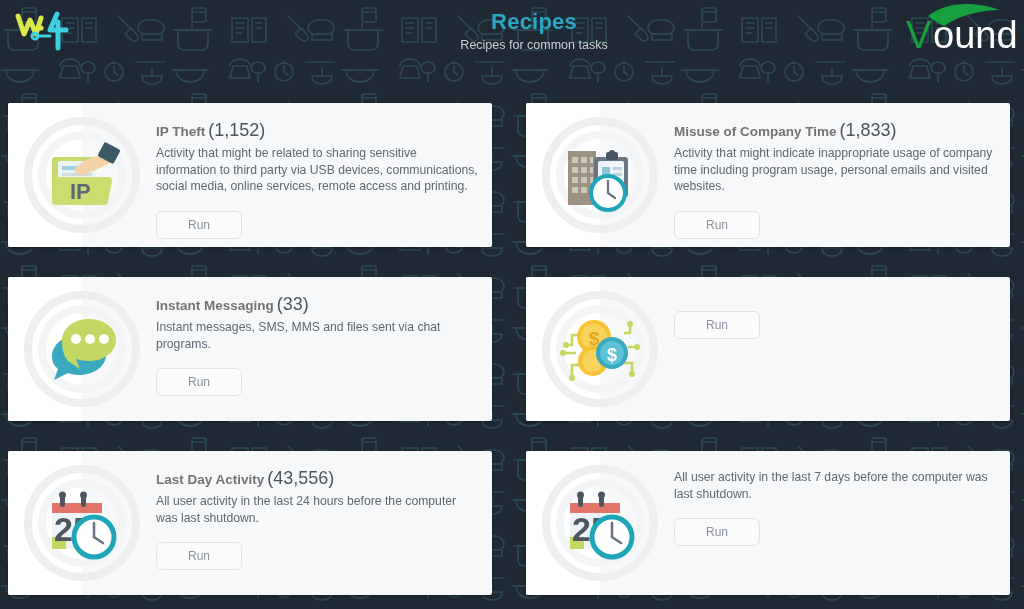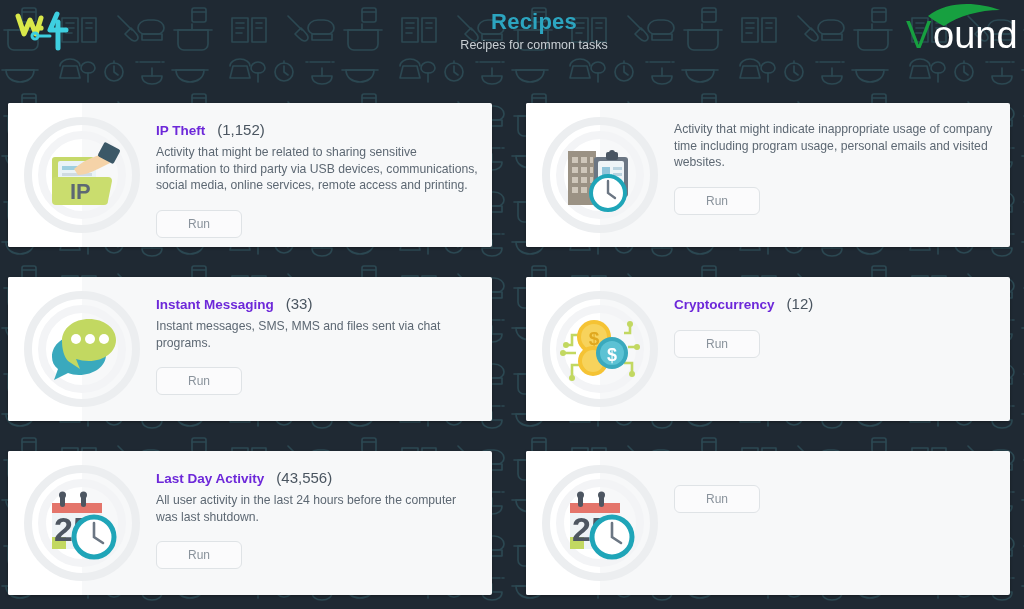--- a/index.html
+++ b/index.html
@@ -121,30 +121,30 @@
     min-width: 0;
   }
 
   .card-title-row {
     line-height: 18px;
     margin-bottom: 4px;
     white-space: nowrap;
   }
 
   .card-title {
-    color: #6d28d9;
+    color: #737373;
     font-size: 13.5px;
     font-weight: bold;
   }
 
   .card-count {
     color: #4a5560;
-    font-size: 15px;
+    font-size: 18px;
     font-weight: normal;
-    margin-left: 12px;
+    margin-left: 3px;
   }
 
   .card-desc {
     color: #5d6873;
     font-size: 12.2px;
     line-height: 16.5px;
     max-width: 326px;
   }
 
   .run-button {
@@ -291,20 +291,23 @@
         <circle cx="76" cy="42" r="3" fill="#4a5663"></circle>
         <rect x="66" y="56" width="8" height="10" fill="#8fc4da"></rect>
         <rect x="77" y="56" width="9" height="3" fill="#bcd4e0"></rect>
         <rect x="77" y="62" width="9" height="3" fill="#bcd4e0"></rect>
         <rect x="66" y="70" width="20" height="3" fill="#bcd4e0"></rect>
         <circle cx="72" cy="82" r="17" fill="#ffffff" stroke="#1fa5b8" stroke-width="4"></circle>
         <path d="M72 70 v12 l7 5" stroke="#6b7683" stroke-width="2.4" fill="none" stroke-linecap="round"></path>
       </svg>
     </div>
     <div class="card-body">
+      <div class="card-title-row">
+        <span class="card-title">Misuse of Company Time</span><span class="card-count">(1,833)</span>
+      </div>
       <div class="card-desc">Activity that might indicate inappropriate usage of company time including program usage, personal emails and visited websites.</div>
       <button class="run-button">Run</button>
     </div>
   </div>
 
   <div class="recipe-card">
     <div class="card-icon-pane">
       <div class="ring-left"></div>
       <svg class="card-icon-svg" viewBox="0 0 128 128">
         <circle cx="64" cy="64" r="54" fill="none" stroke="#eceef0" stroke-width="8"></circle>
@@ -351,23 +354,20 @@
         <circle cx="58" cy="52" r="13" fill="#f7d35c"></circle>
         <text x="58" y="60" text-anchor="middle" font-family="Liberation Sans, sans-serif" font-size="19" font-weight="bold" fill="#e0a81f">$</text>
         <circle cx="57" cy="76" r="15" fill="#f5c334"></circle>
         <circle cx="57" cy="76" r="11" fill="#f7d35c"></circle>
         <circle cx="76" cy="68" r="16" fill="#3aa9bd"></circle>
         <circle cx="76" cy="68" r="12" fill="#5cc2d4"></circle>
         <text x="76" y="76" text-anchor="middle" font-family="Liberation Sans, sans-serif" font-size="18" font-weight="bold" fill="#ffffff">$</text>
       </svg>
     </div>
     <div class="card-body">
-      <div class="card-title-row">
-        <span class="card-title">Cryptocurrency</span><span class="card-count">(12)</span>
-      </div>
       <button class="run-button">Run</button>
     </div>
   </div>
 
   <div class="recipe-card">
     <div class="card-icon-pane">
       <div class="ring-left"></div>
       <svg class="card-icon-svg" viewBox="0 0 128 128">
         <circle cx="64" cy="64" r="54" fill="none" stroke="#eceef0" stroke-width="8"></circle>
         <circle cx="64" cy="64" r="40" fill="none" stroke="#f3f4f6" stroke-width="8"></circle>
@@ -404,17 +404,18 @@
         <rect x="42" y="36" width="5" height="12" rx="2.5" fill="#4d5661"></rect>
         <circle cx="44.5" cy="36" r="3.5" fill="#4d5661"></circle>
         <rect x="63" y="36" width="5" height="12" rx="2.5" fill="#4d5661"></rect>
         <circle cx="65.5" cy="36" r="3.5" fill="#4d5661"></circle>
         <text x="36" y="82" font-family="Liberation Sans, sans-serif" font-size="34" font-weight="bold" fill="#4d5661">25</text>
         <circle cx="76" cy="78" r="20" fill="#ffffff" stroke="#1fa5b8" stroke-width="5"></circle>
         <path d="M76 64 v14 l9 6" stroke="#6b7683" stroke-width="2.6" fill="none" stroke-linecap="round"></path>
       </svg>
     </div>
     <div class="card-body">
+      <div class="card-desc">All user activity in the last 7 days before the computer was last shutdown.</div>
       <button class="run-button">Run</button>
     </div>
   </div>
 
 </div>
 
 </body></html>

